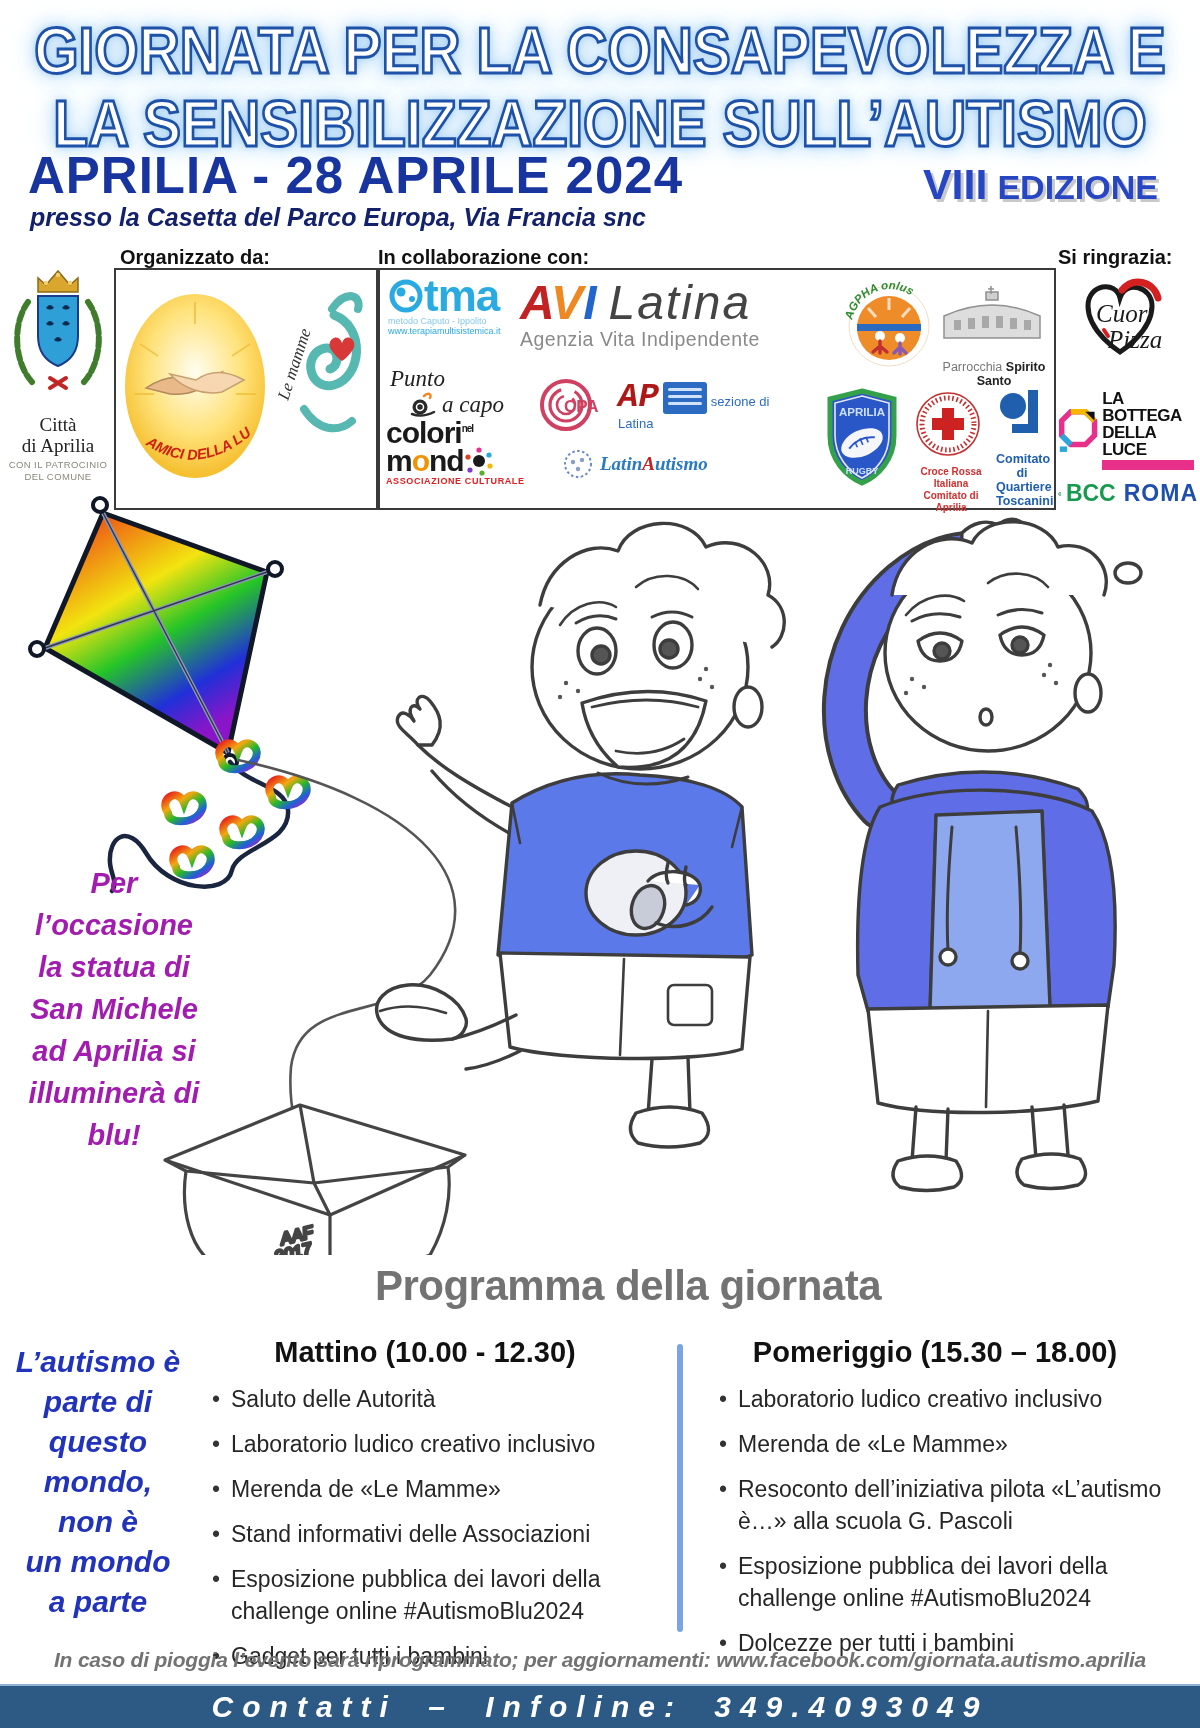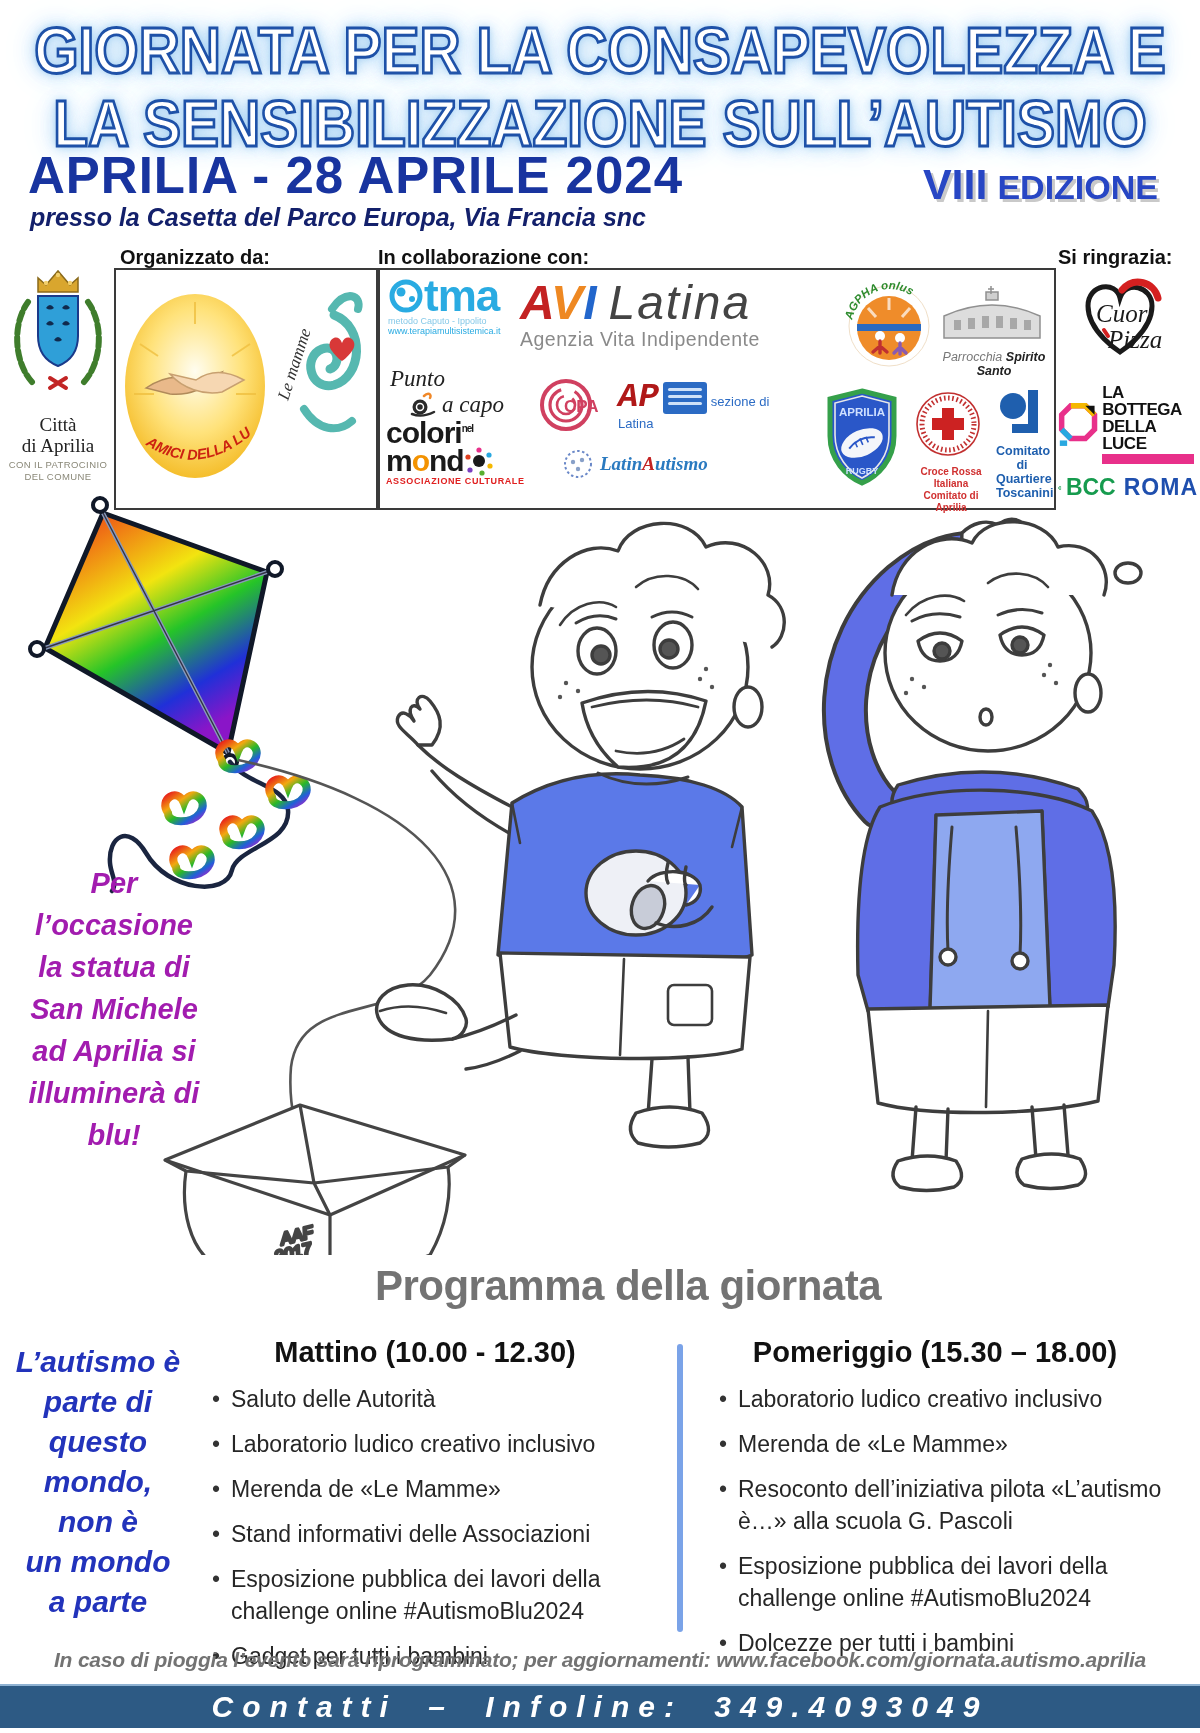--- a/index.html
+++ b/index.html
@@ -40,24 +40,24 @@
   .aipd-ap{font-size:34px;font-weight:800;color:#b01818;font-style:italic;line-height:30px;font-family:Liberation Mono, monospace;}
   .aipd-box{display:inline-block;width:44px;height:32px;background:#2b6bc4;border-radius:3px;vertical-align:top;margin-left:4px;position:relative;}
   .aipd-box i{position:absolute;left:5px;right:5px;height:3px;background:#cfe2f8;border-radius:2px;}
   .aipd-sez{font-size:13px;color:#2b6bc4;margin-left:4px;}
   .colori-1{font-size:30px;font-weight:800;color:#1a1a1a;line-height:26px;letter-spacing:-1px;}
   .colori-nel{font-size:10px;font-weight:700;color:#1a1a1a;vertical-align:super;}
   .colori-o{color:#f39200;}
   .colori-sub{font-size:9px;font-weight:700;color:#e02020;letter-spacing:.6px;}
   .latin-text{font-family:"Liberation Serif",serif;font-style:italic;font-size:19px;font-weight:700;color:#2a7ac0;}
   .latin-a{color:#c32222;}
-  .parr-cap{font-size:12.5px;color:#777;margin-top:6px;text-align:center;font-style:italic;}
+  .parr-cap{font-size:12.5px;color:#777;margin-top:16px;text-align:center;}
   .parr-cap b{color:#222;}
   .croce-cap{font-size:10px;font-weight:700;color:#d03030;text-align:center;line-height:12px;}
-  .tosca-cap{font-size:12.5px;font-weight:700;color:#1f5fae;text-align:center;line-height:14px;}
+  .tosca-cap{font-size:12.5px;font-weight:700;color:#1f5fae;text-align:center;line-height:14px;margin-top:8px;}
 
   .thanks-col{position:absolute;left:1058px;top:268px;width:140px;}
   .bottega-text{font-size:17px;font-weight:800;color:#111;line-height:17px;letter-spacing:-0.5px;}
   .bottega-bar{width:92px;height:10px;background:#e8308a;margin-top:2px;}
   .bcc-row{margin-top:10px;display:flex;align-items:center;}
   .bcc-word{font-size:23px;font-weight:800;color:#169b4e;margin-left:4px;}
   .roma-word{font-size:23px;font-weight:800;color:#1f4fae;margin-left:8px;letter-spacing:1px;}
   .cuor-script{font-family:"Liberation Serif",serif;font-style:italic;}
 
   
@@ -329,21 +329,21 @@
   </div>
 
   <div class="thanks-col">
     <svg width="118" height="112" viewBox="0 0 118 112">
       <path d="M30,38 C30,16 58,12 62,30 C68,12 94,18 94,38 C94,64 62,84 62,84 C62,84 30,64 30,38Z" fill="#ffffff" stroke="#1a1a1a" stroke-width="5"></path>
       <path d="M64,22 C76,8 96,14 100,30" fill="none" stroke="#d42020" stroke-width="7" stroke-linecap="round"></path>
       <text x="38" y="54" font-size="25" class="cuor-script" fill="#1a1a1a">Cuor</text>
       <text x="50" y="80" font-size="25" class="cuor-script" fill="#1a1a1a">Pizza</text>
       <path d="M46,62 l4,6" stroke="#d42020" stroke-width="4" stroke-linecap="round"></path>
     </svg>
-    <div style="display:flex;align-items:center;">
+    <div style="display:flex;align-items:center;margin-top:6px;">
       <svg width="44" height="48" viewBox="0 0 44 48">
         <path d="M14,4 L30,4 L40,14 L40,30 L30,40 L14,40 L4,30 L4,14 Z" fill="#fff" stroke="#e8308a" stroke-width="6"></path>
         <path d="M14,4 L30,4 L40,14" fill="none" stroke="#f5b800" stroke-width="6"></path>
         <path d="M4,30 L14,40" fill="none" stroke="#29a8e0" stroke-width="6"></path>
         <path d="M30,4 L40,4 L40,14 Z" fill="#111"></path>
         <rect x="2" y="42" width="8" height="6" fill="#29a8e0"></rect>
       </svg>
       <div style="margin-left:4px;">
         <div class="bottega-text">LA BOTTEGA</div>
         <div class="bottega-text">DELLA LUCE</div>

